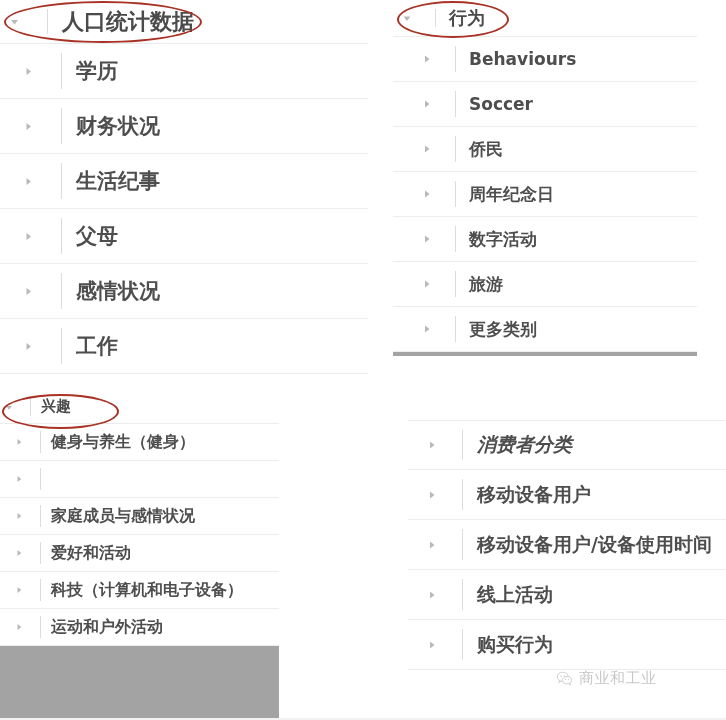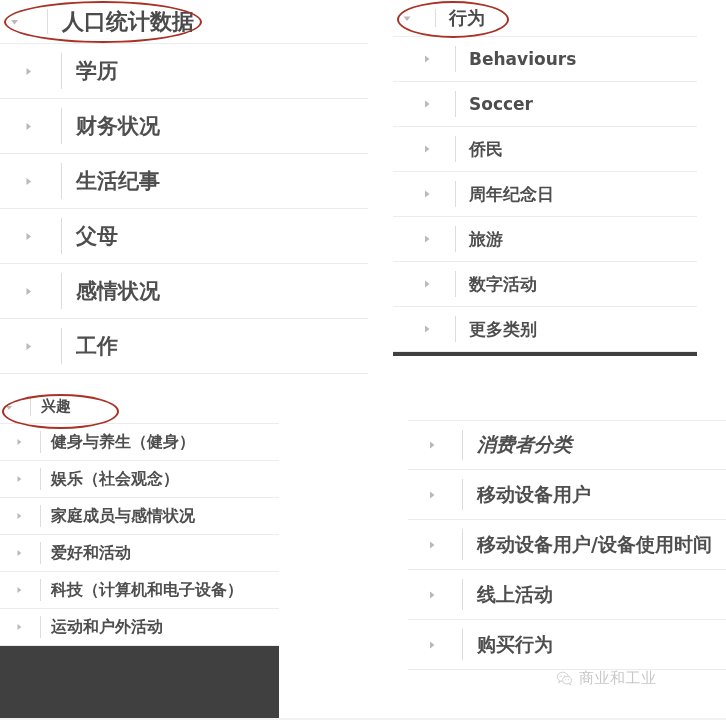--- a/index.html
+++ b/index.html
@@ -12,21 +12,21 @@
     height: 720px;
     position: relative;
     overflow: hidden;
     font-family: "DejaVu Sans", "Liberation Sans", sans-serif;
     color: #4a4a4a;
     -webkit-font-smoothing: antialiased;
   }
 
   .panel {
     position: absolute;
-    background: #404040;
+    background: #a3a3a3;
     box-sizing: border-box;
   }
 
   
   .row {
     display: flex;
     align-items: center;
     box-sizing: border-box;
     background: #ffffff;
     border-bottom: 1px solid #ececec;
@@ -259,30 +259,30 @@
     <span class="sep"></span>
     <span class="label">周年纪念日</span>
   </div>
   <div class="row">
     <span class="caret">
       <svg width="12" height="12" viewBox="0 0 12 12">
           <path d="M4 2.5 L8.5 6 L4 9.5 Z" fill="#b9b9b9"></path>
         </svg>
     </span>
     <span class="sep"></span>
+    <span class="label">数字活动</span>
+  </div>
+  <div class="row">
+    <span class="caret">
+      <svg width="12" height="12" viewBox="0 0 12 12">
+          <path d="M4 2.5 L8.5 6 L4 9.5 Z" fill="#b9b9b9"></path>
+        </svg>
+    </span>
+    <span class="sep"></span>
     <span class="label">旅游</span>
-  </div>
-  <div class="row">
-    <span class="caret">
-      <svg width="12" height="12" viewBox="0 0 12 12">
-          <path d="M4 2.5 L8.5 6 L4 9.5 Z" fill="#b9b9b9"></path>
-        </svg>
-    </span>
-    <span class="sep"></span>
-    <span class="label">数字活动</span>
   </div>
   <div class="row">
     <span class="caret">
       <svg width="12" height="12" viewBox="0 0 12 12">
           <path d="M4 2.5 L8.5 6 L4 9.5 Z" fill="#b9b9b9"></path>
         </svg>
     </span>
     <span class="sep"></span>
     <span class="label">更多类别</span>
   </div>
@@ -307,21 +307,20 @@
     <span class="sep"></span>
     <span class="label">健身与养生（健身）</span>
   </div>
   <div class="row">
     <span class="caret">
       <svg width="10" height="10" viewBox="0 0 10 10">
           <path d="M3.5 2 L7.3 5 L3.5 8 Z" fill="#b9b9b9"></path>
         </svg>
     </span>
     <span class="sep"></span>
-    <span class="label">娱乐（社会观念）</span>
   </div>
   <div class="row">
     <span class="caret">
       <svg width="10" height="10" viewBox="0 0 10 10">
           <path d="M3.5 2 L7.3 5 L3.5 8 Z" fill="#b9b9b9"></path>
         </svg>
     </span>
     <span class="sep"></span>
     <span class="label">家庭成员与感情状况</span>
   </div>

